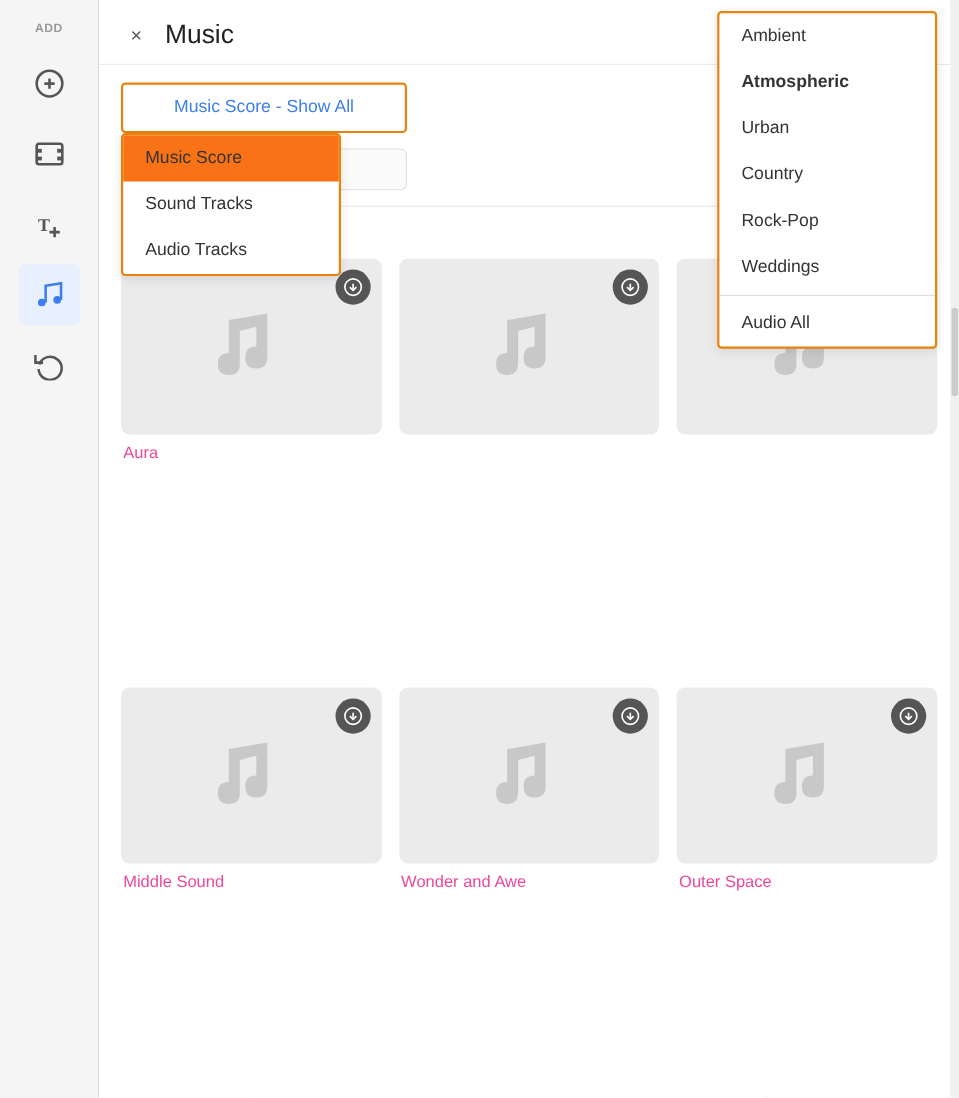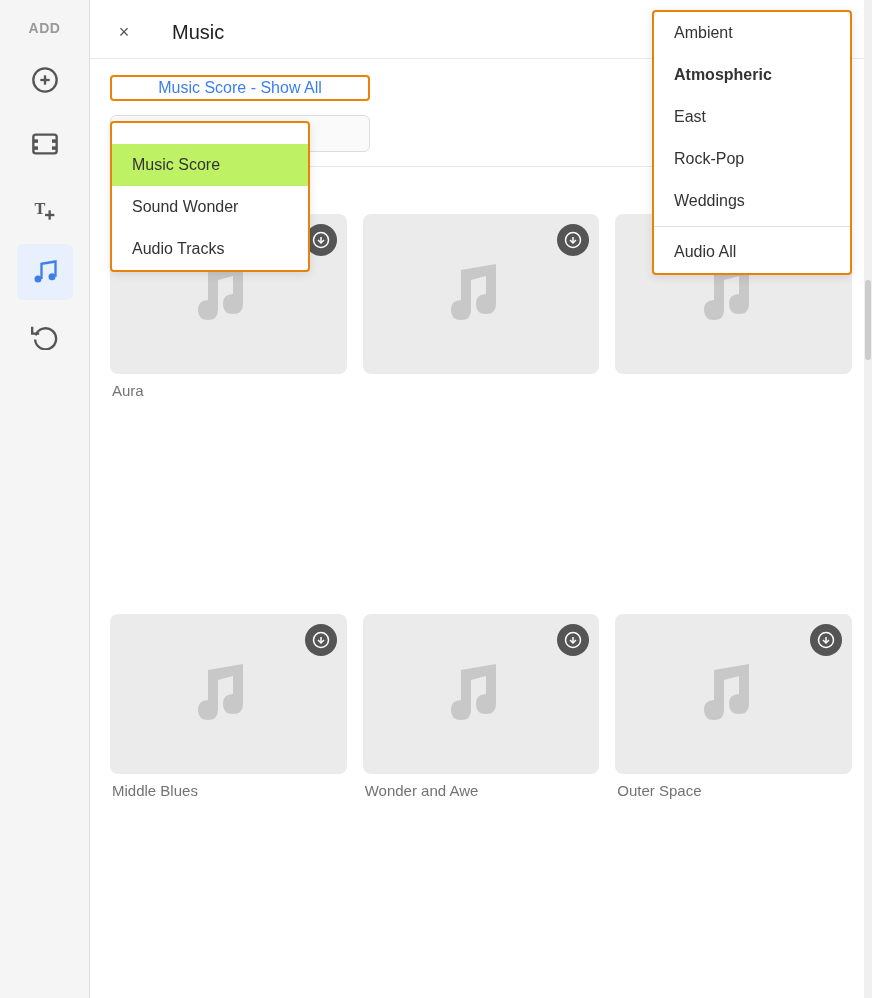--- a/index.html
+++ b/index.html
@@ -18,21 +18,21 @@
       background: #f5f5f5;
       border-right: 1px solid #ddd;
       display: flex;
       flex-direction: column;
       align-items: center;
       padding-top: 20px;
       gap: 8px;
       flex-shrink: 0;
     }
     .sidebar-label {
-      font-size: 14px;
+      font-size: 11px;
       color: #999;
       font-weight: 600;
       letter-spacing: 0.5px;
       margin-bottom: 8px;
     }
     .sidebar-item {
       width: 56px;
       height: 56px;
       display: flex;
       align-items: center;
@@ -72,36 +72,35 @@
       height: 28px;
       display: flex;
       align-items: center;
       justify-content: center;
       cursor: pointer;
       color: #555;
       font-size: 18px;
       margin-right: 12px;
     }
     .header-title {
-      font-size: 20px;
+      font-size: 24px;
       font-weight: 500;
       color: #222;
-      margin-left: 22px;
     }
 
     
     .category-selector-wrapper {
       position: relative;
       margin: 16px 20px 0 20px;
     }
     .category-selector-btn {
       display: inline-block;
       border: 2px solid #e8820a;
       border-radius: 4px;
-      padding: 2px 20px;
+      padding: 12px 20px;
       font-size: 16px;
       color: #3d7fea;
       font-weight: 500;
       cursor: pointer;
       background: #fff;
       min-width: 260px;
       text-align: center;
     }
 
     
@@ -186,21 +185,21 @@
       justify-content: center;
       color: #fff;
       cursor: pointer;
     }
     .download-btn svg {
       width: 18px;
       height: 18px;
     }
     .music-label {
       font-size: 15px;
-      color: #737373;
+      color: #ec4899;
       margin-top: 8px;
       padding-left: 2px;
     }
 
     
     
     .type-dropdown {
       position: absolute;
       top: 46px;
       left: 0;
@@ -211,23 +210,22 @@
       z-index: 100;
       box-shadow: 0 2px 10px rgba(0,0,0,0.1);
     }
     .type-dropdown-item {
       padding: 12px 20px;
       font-size: 16px;
       color: #333;
       cursor: pointer;
     }
     .type-dropdown-item.selected {
-      background: #bef264;
+      background: #f97316;
       font-weight: 500;
-      margin-top: 21px;
     }
 
     
     .genre-dropdown {
       position: absolute;
       top: 10px;
       right: 20px;
       background: #fff;
       border: 2px solid #e8820a;
       border-radius: 4px;
@@ -322,21 +320,21 @@
     <div class="close-btn">×</div>
     <span class="header-title">Music</span>
   </div>
 
   <div class="category-selector-wrapper">
     <div class="category-selector-btn">Music Score - Show All</div>
 
     
     <div class="type-dropdown">
       <div class="type-dropdown-item selected">Music Score</div>
-      <div class="type-dropdown-item">Sound Wonder</div>
+      <div class="type-dropdown-item">Sound Tracks</div>
       <div class="type-dropdown-item">Audio Tracks</div>
     </div>
   </div>
 
   <div class="search-bar">
     <span class="search-icon-wrap">🔍</span>
     <input class="search-input" type="text" placeholder="Search" style="">
   </div>
 
   <div class="divider"></div>
@@ -397,21 +395,21 @@
           <path d="M55 10 L55 50 Q55 60 45 60 Q35 60 35 50 Q35 40 45 40 L45 22 L30 26 L30 56 Q30 66 20 66 Q10 66 10 56 Q10 46 20 46 L20 16 Z" fill="#c8c8c8"></path>
         </svg>
         <div class="download-btn">
           <svg viewBox="0 0 24 24" fill="none" stroke="white" stroke-width="2">
             <circle cx="12" cy="12" r="10" stroke="white" fill="#555"></circle>
             <polyline points="8 12 12 16 16 12" stroke="white" stroke-width="2" fill="none"></polyline>
             <line x1="12" y1="8" x2="12" y2="16" stroke="white" stroke-width="2"></line>
           </svg>
         </div>
       </div>
-      <span class="music-label">Middle Blues</span>
+      <span class="music-label">Middle Sound</span>
     </div>
 
     <div class="music-card">
       <div class="music-thumb">
         <svg class="note-icon" viewBox="0 0 80 80" fill="currentColor">
           <path d="M55 10 L55 50 Q55 60 45 60 Q35 60 35 50 Q35 40 45 40 L45 22 L30 26 L30 56 Q30 66 20 66 Q10 66 10 56 Q10 46 20 46 L20 16 Z" fill="#c8c8c8"></path>
         </svg>
         <div class="download-btn">
           <svg viewBox="0 0 24 24" fill="none" stroke="white" stroke-width="2">
             <circle cx="12" cy="12" r="10" stroke="white" fill="#555"></circle>
@@ -437,21 +435,22 @@
         </div>
       </div>
       <span class="music-label">Outer Space</span>
     </div>
 
   </div>
 
   <div class="genre-dropdown">
     <div class="genre-dropdown-item">Ambient</div>
     <div class="genre-dropdown-item selected">Atmospheric</div>
-    <div class="genre-dropdown-item">East</div>
+    <div class="genre-dropdown-item">Urban</div>
+    <div class="genre-dropdown-item">Country</div>
     <div class="genre-dropdown-item">Rock-Pop</div>
     <div class="genre-dropdown-item">Weddings</div>
     <div class="genre-dropdown-separator"></div>
     <div class="genre-dropdown-item">Audio All</div>
   </div>
 
   <div class="scrollbar-track">
     <div class="scrollbar-thumb"></div>
   </div>
 

